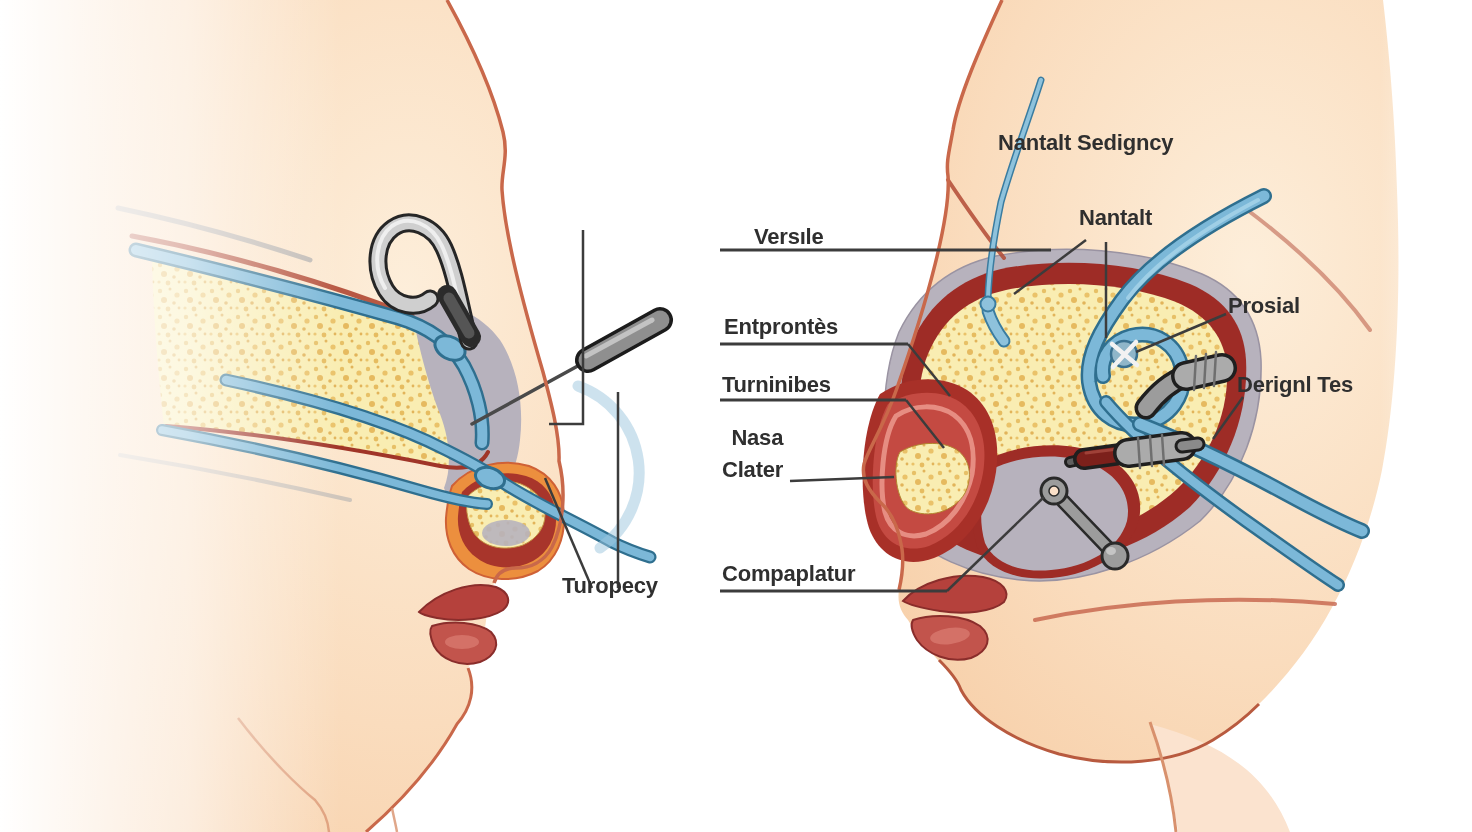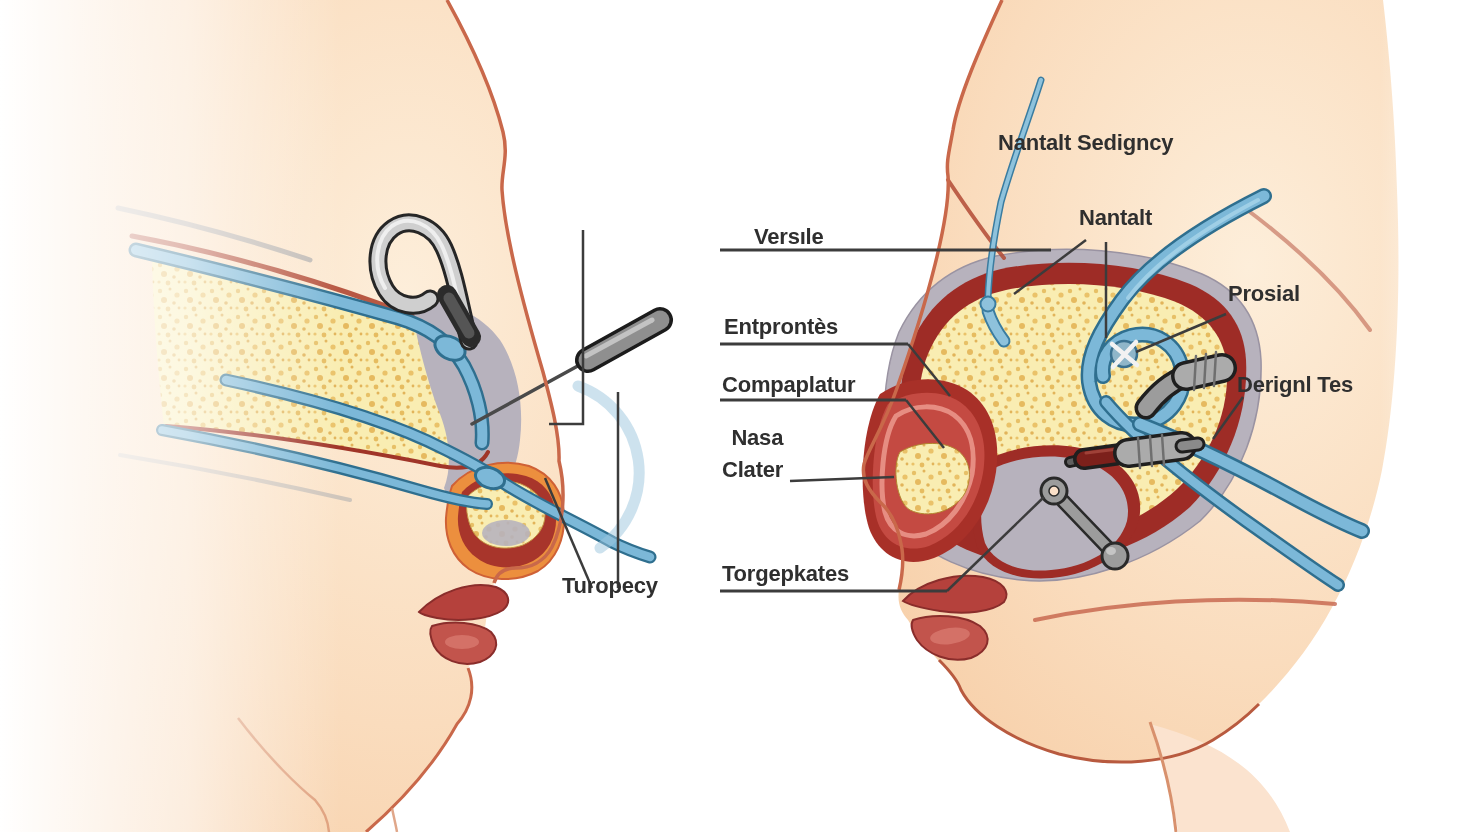--- a/index.html
+++ b/index.html
@@ -232,23 +232,23 @@
     <path d="M 1106,242 L 1106,338"></path>
     <path d="M 1226,314 L 1136,352"></path>
     <path d="M 1243,397 L 1213,439"></path>
   </g>
 </svg>
 
 <div class="lbl" style="left:562px;top:572px">Turopecy</div>
 
 <div class="lbl" style="left:998px;top:129px">Nantalt Sedigncy</div>
 <div class="lbl" style="left:1079px;top:204px">Nantalt</div>
-<div class="lbl" style="left:1228px;top:280px">Prosial</div>
+<div class="lbl" style="left:1228px;top:292px">Prosial</div>
 <div class="lbl" style="left:1237px;top:371px">Derignl Tes</div>
 
 <div class="lbl" style="left:754px;top:223px">Versıle</div>
 <div class="lbl" style="left:724px;top:313px">Entprontès</div>
-<div class="lbl" style="left:722px;top:371px">Compaplatur</div>
+<div class="lbl" style="left:722px;top:371px">Turninibes</div>
 <div class="lbl two" style="left:722px;top:422px;line-height:32px">Nasa
 Clater</div>
-<div class="lbl" style="left:722px;top:560px">Torgepkates</div>
+<div class="lbl" style="left:722px;top:560px">Compaplatur</div>
 
 </div>
 
 </body></html>

